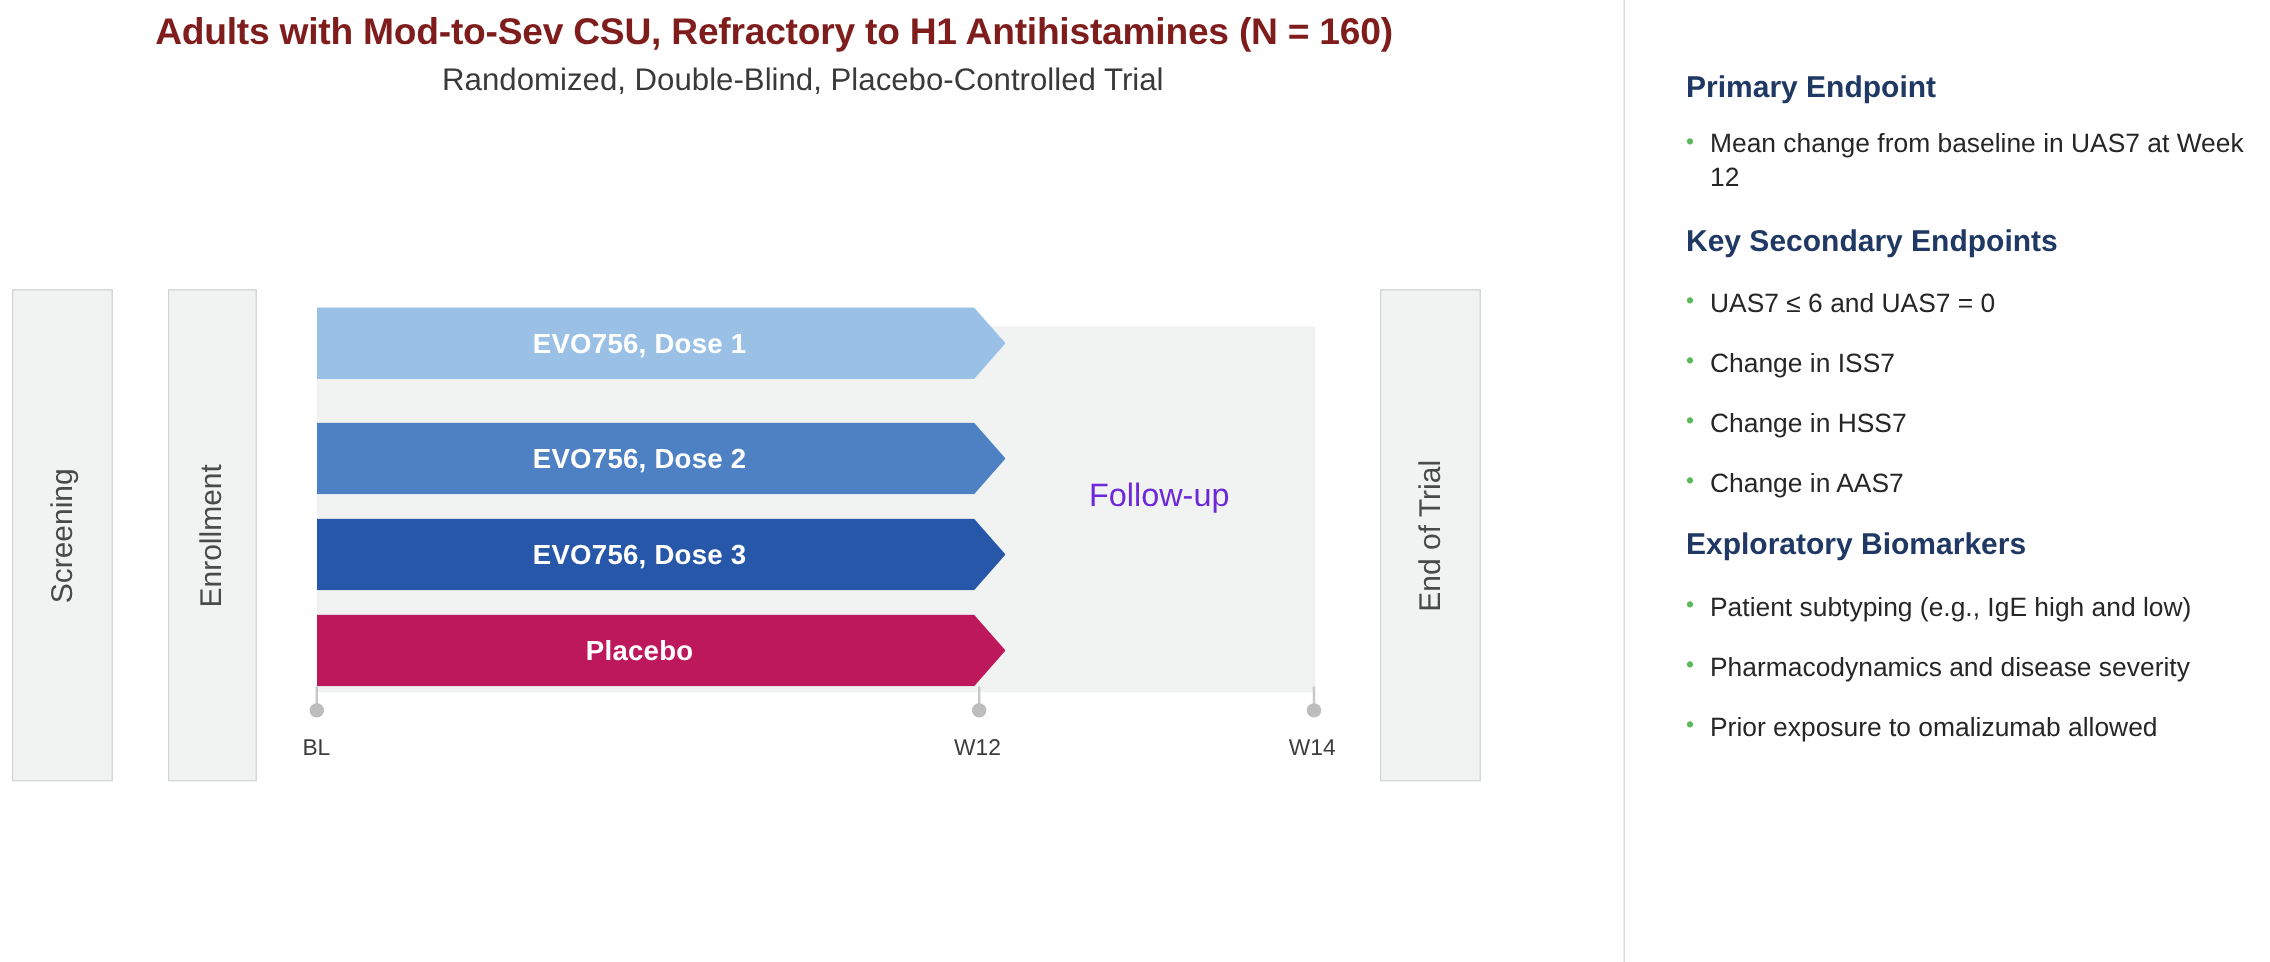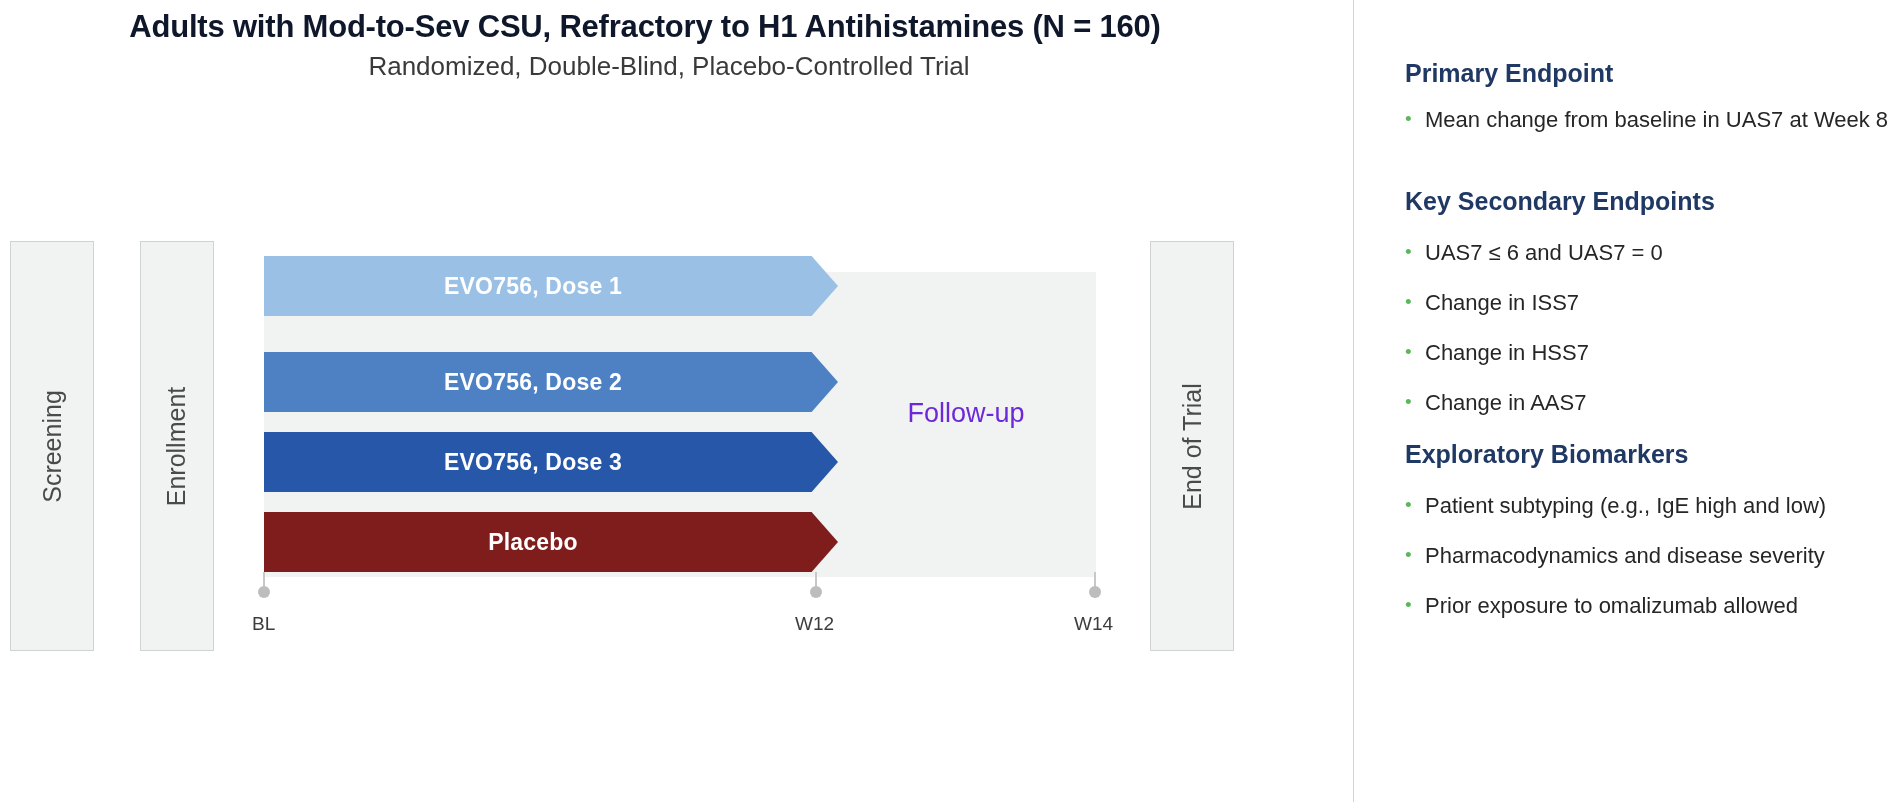--- a/index.html
+++ b/index.html
@@ -24,21 +24,21 @@
 
   #title-block {
     position: absolute;
     left: 0; top: 8px;
     width: 1290px;
     text-align: center;
   }
   #study-title {
     font-size: 31px;
     font-weight: bold;
-    color: #0f172a;
+    color: #7f1d1d;
     letter-spacing: -0.2px;
     white-space: nowrap;
     line-height: 1.22;
   }
   #study-subtitle {
     font-size: 26px;
     font-weight: normal;
     color: #3a3a3a;
     line-height: 1.25;
     margin-top: 4px;
@@ -94,21 +94,21 @@
     font-size: 23px;
     font-weight: bold;
     letter-spacing: 0.2px;
     clip-path: polygon(0 0, 95.4% 0, 100% 50%, 95.4% 100%, 0 100%);
   }
   .arm-bar .arm-label { transform: translateX(-18px); }
 
   #arm-dose1   { top: 256px; background: #9AC1E5; }
   #arm-dose2   { top: 352px; background: #4E81C4; }
   #arm-dose3   { top: 432px; background: #2757A8; }
-  #arm-placebo { top: 512px; background: #7f1d1d; }
+  #arm-placebo { top: 512px; background: #be185d; }
 
   
   .axis-stem {
     position: absolute;
     width: 2px;
     background: #c8c8c8;
   }
   .axis-dot {
     position: absolute;
     width: 12px; height: 12px;
@@ -234,21 +234,21 @@
   <div class="axis-tick-label" id="label-w14">W14</div>
 </div>
 
 <div id="vertical-divider"></div>
 
 <div id="right-pane">
 
   <div class="ep-heading" id="heading-primary">Primary Endpoint</div>
   <div class="ep-item" id="item-primary-1">
     <span class="ep-bullet">•</span>
-    <span class="ep-text">Mean change from baseline in UAS7 at Week 8</span>
+    <span class="ep-text">Mean change from baseline in UAS7 at Week 12</span>
   </div>
 
   <div class="ep-heading" id="heading-secondary">Key Secondary Endpoints</div>
   <div class="ep-item" id="item-sec-1">
     <span class="ep-bullet">•</span>
     <span class="ep-text">UAS7 ≤ 6 and UAS7 = 0</span>
   </div>
   <div class="ep-item" id="item-sec-2">
     <span class="ep-bullet">•</span>
     <span class="ep-text">Change in ISS7</span>

